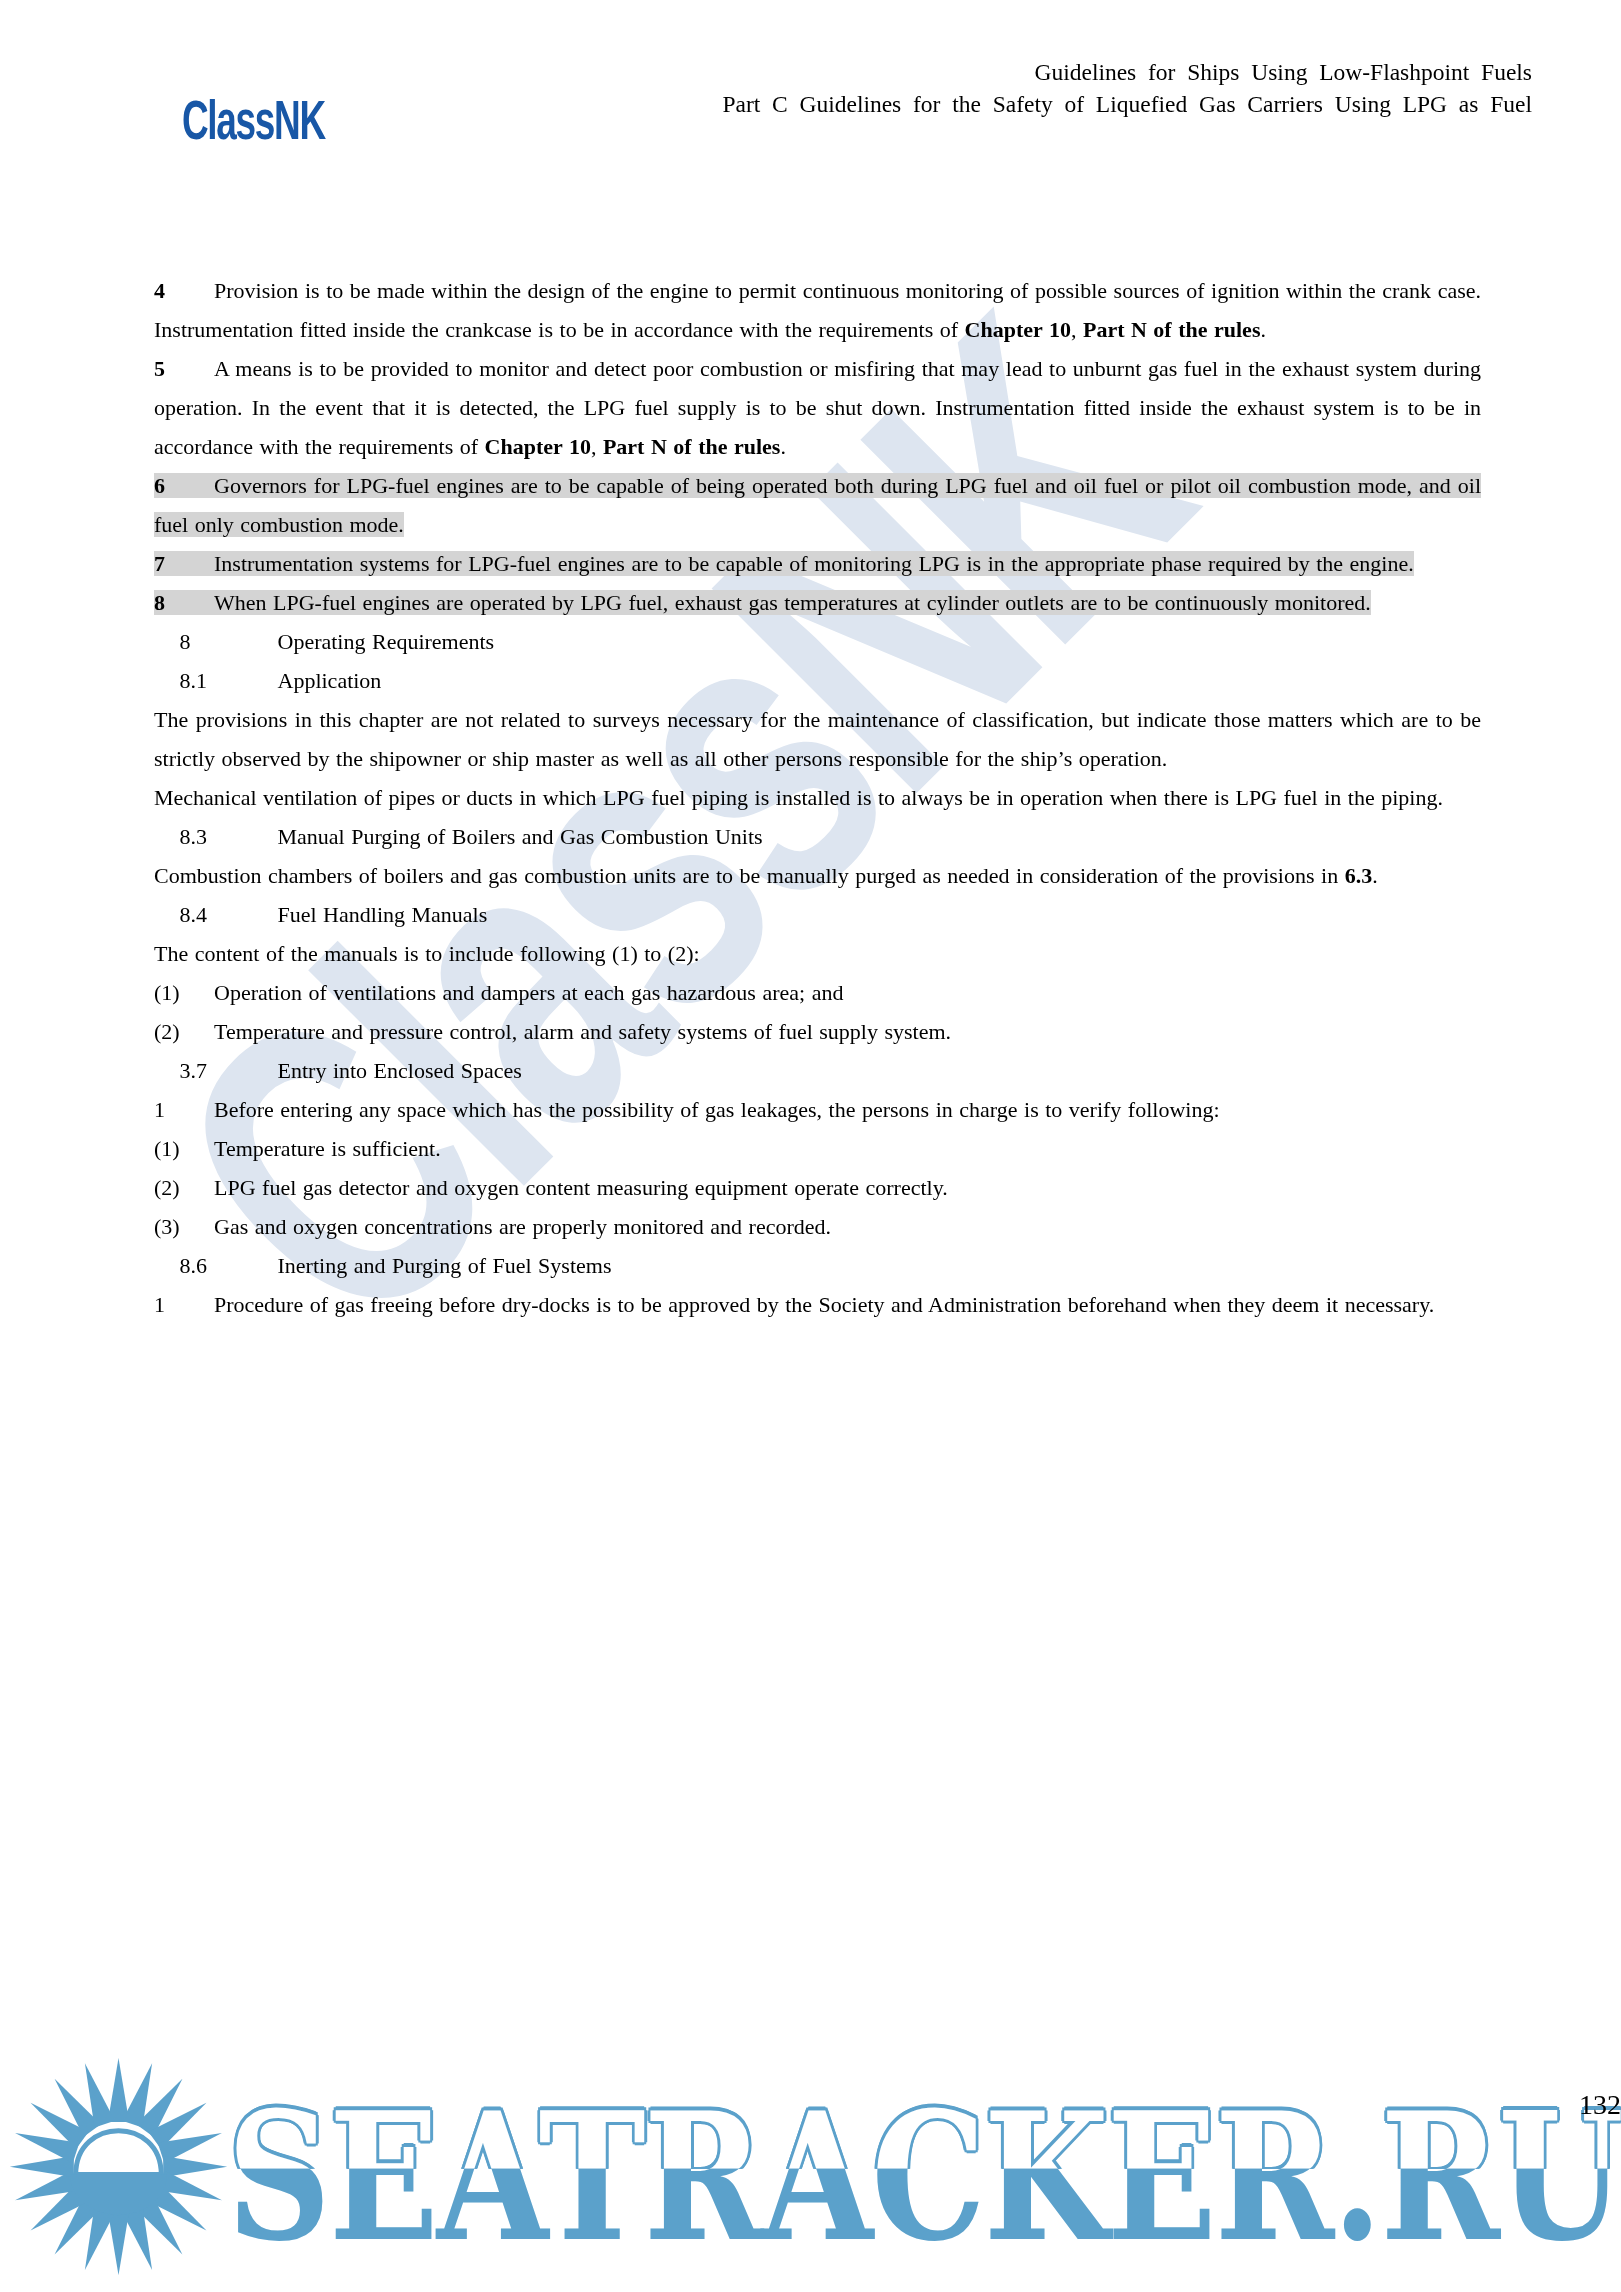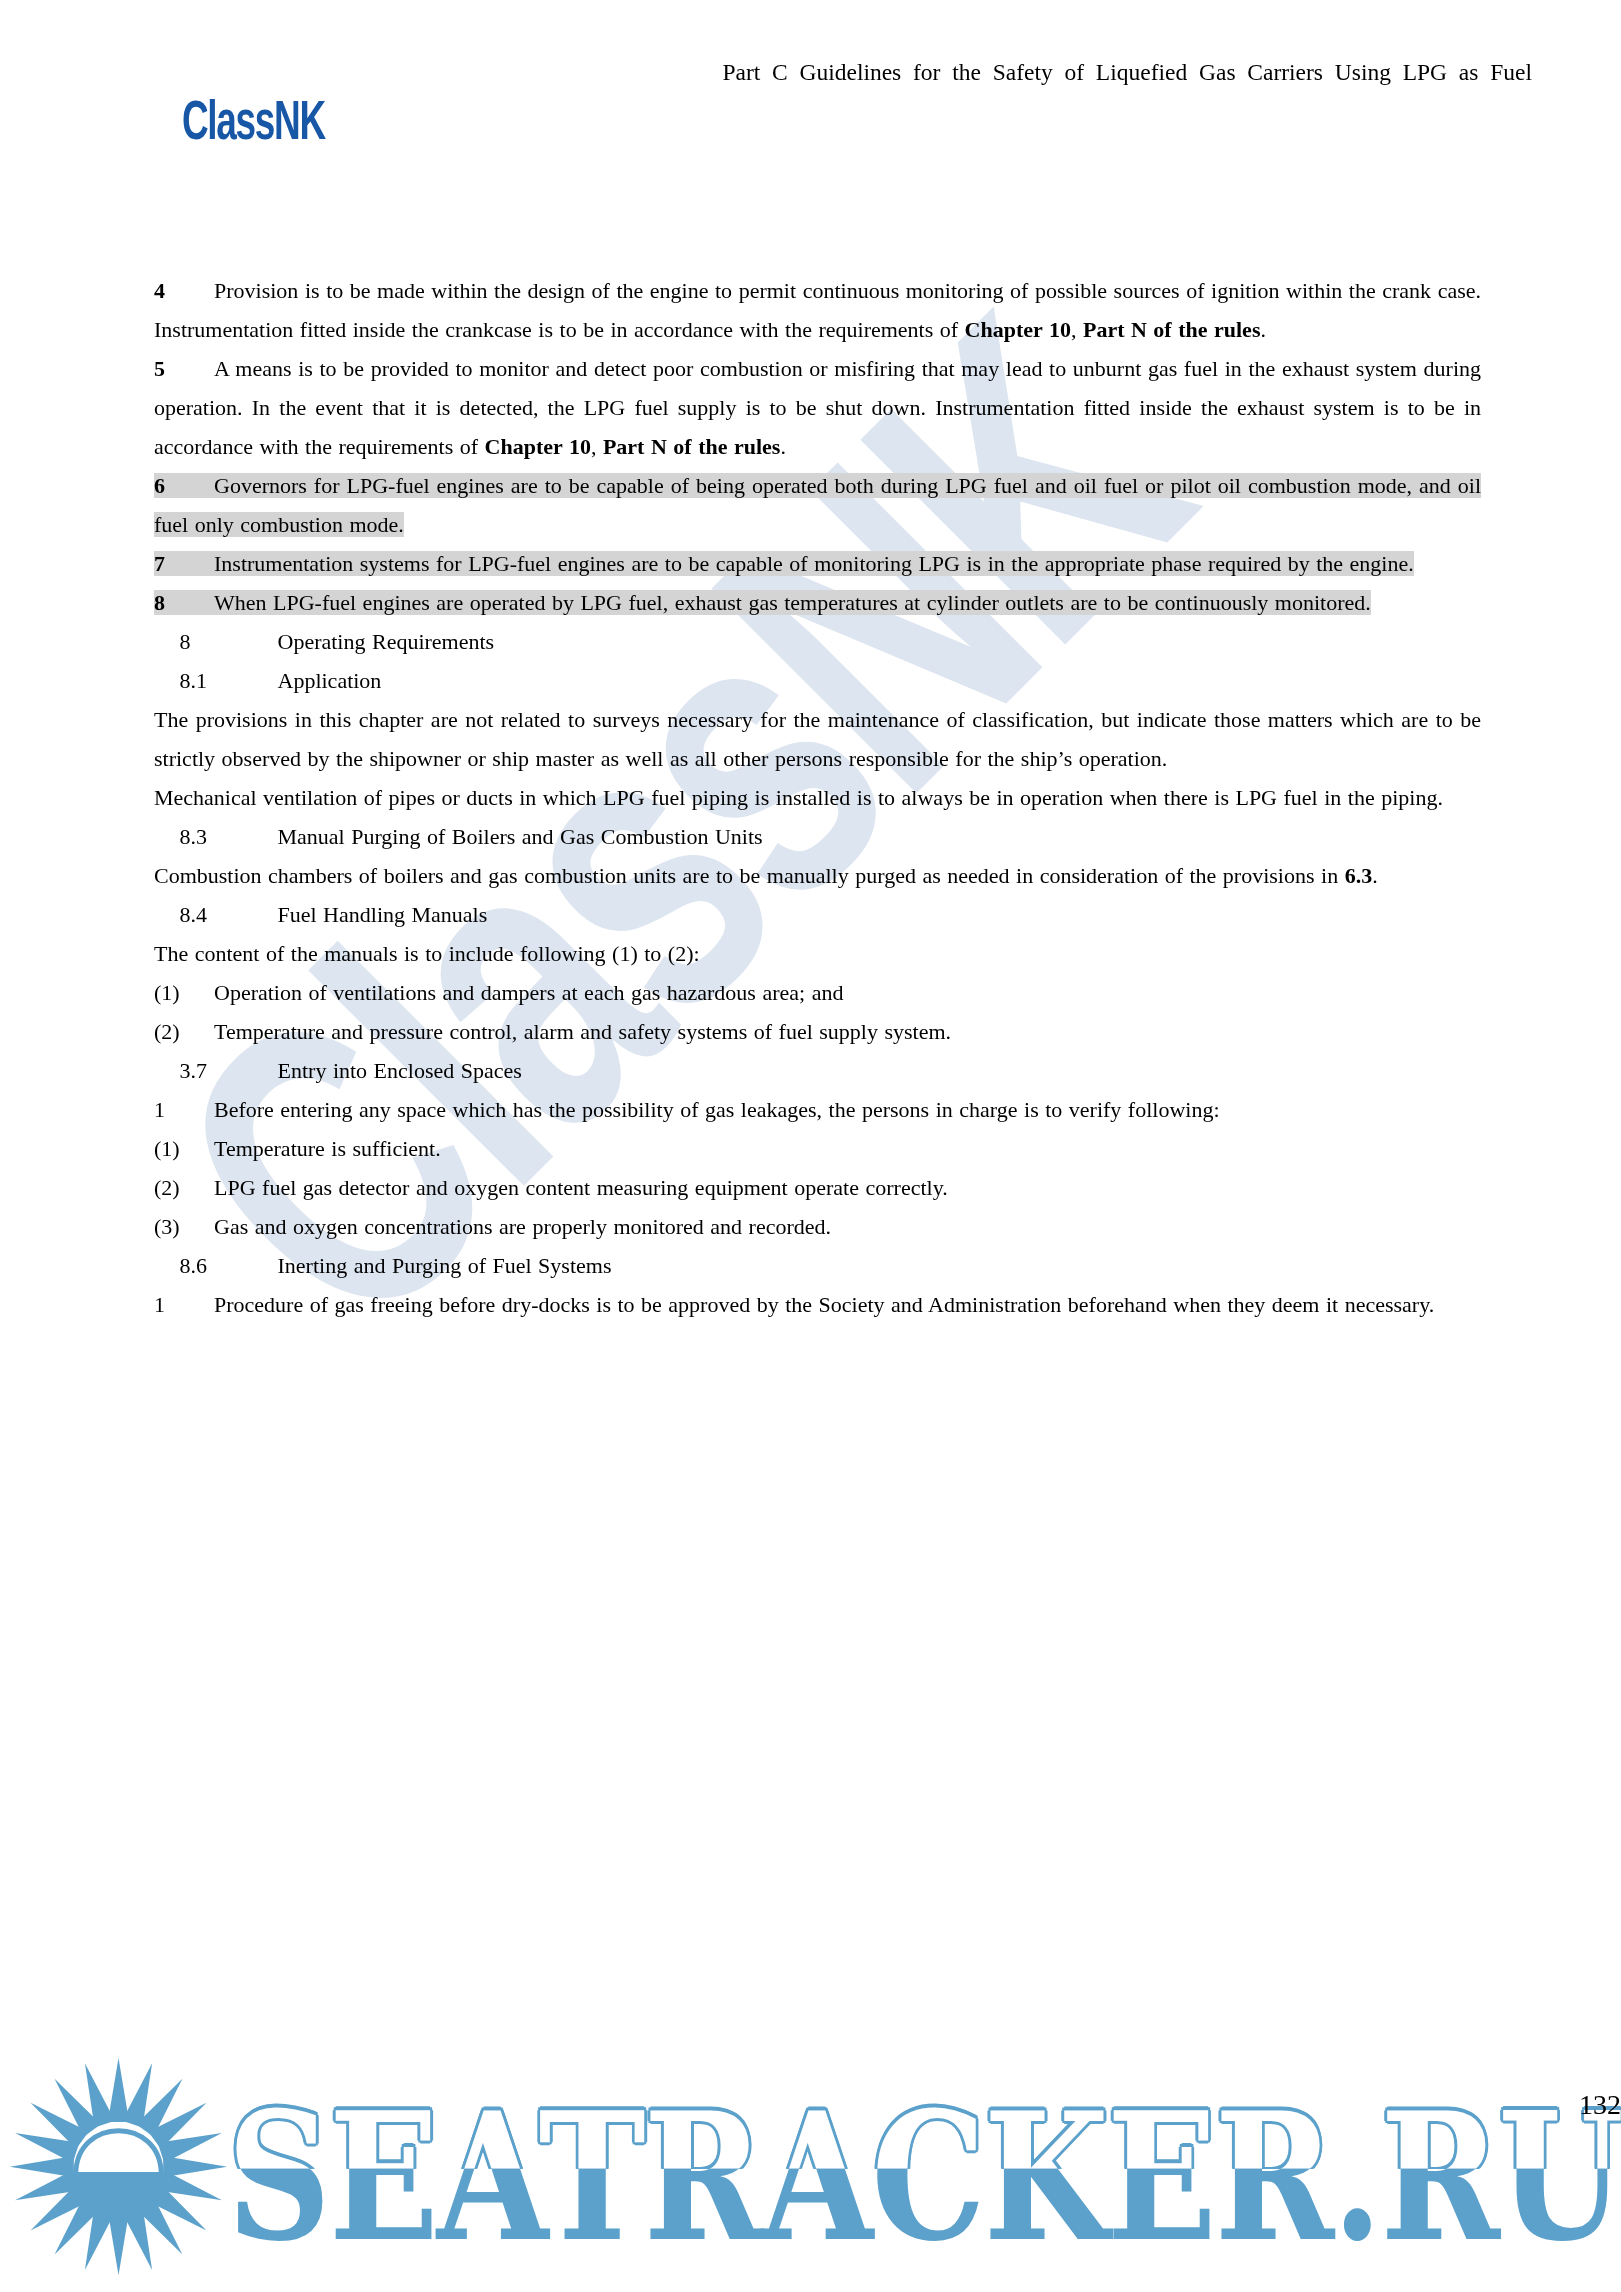--- a/index.html
+++ b/index.html
@@ -67,20 +67,21 @@
 </style>
 </head>
 <body>
 
 <div class="page">
 
   <div class="wm-diag">ClassNK</div>
 
   <div class="logo">ClassNK</div>
   <div class="hdr">
+    <div>Guidelines for Ships Using Low-Flashpoint Fuels</div>
     <div>Part C Guidelines for the Safety of Liquefied Gas Carriers Using LPG as Fuel</div>
   </div>
 
   <div class="content">
 
     <p><span class="pnum">4</span><span>Provision is to be made within the design of the engine to permit continuous monitoring of possible sources of ignition within the crank case. Instrumentation fitted inside the crankcase is to be in accordance with the requirements of </span><b>Chapter 10</b><span>, </span><b>Part N of the rules</b><span>.</span></p>
 
     <p><span class="pnum">5</span><span>A means is to be provided to monitor and detect poor combustion or misfiring that may lead to unburnt gas fuel in the exhaust system during operation. In the event that it is detected, the LPG fuel supply is to be shut down. Instrumentation fitted inside the exhaust system is to be in accordance with the requirements of </span><b>Chapter 10</b><span>, </span><b>Part N of the rules</b><span>.</span></p>
 
     <p><span class="hl"><span class="pnum">6</span><span>Governors for LPG-fuel engines are to be capable of being operated both during LPG fuel and oil fuel or pilot oil combustion mode, and oil fuel only combustion mode.</span></span></p>

